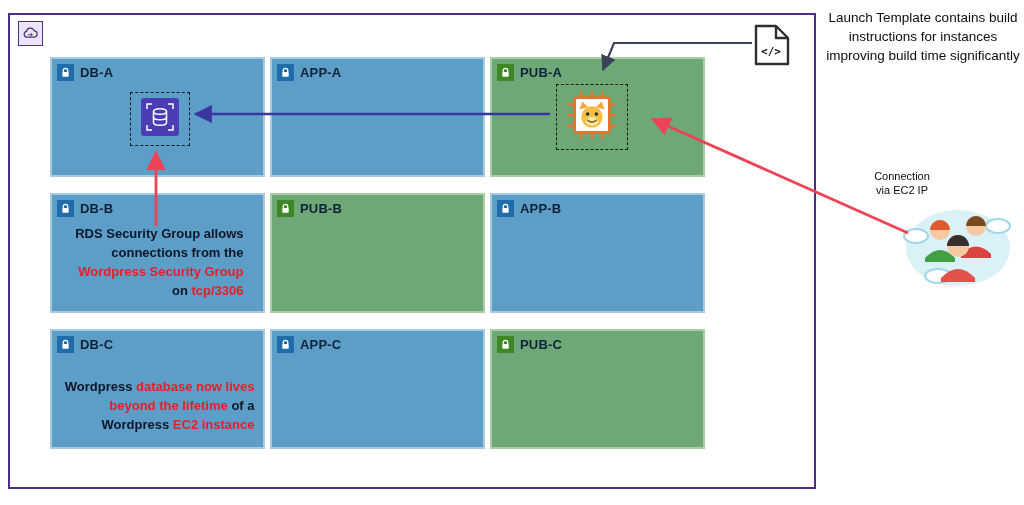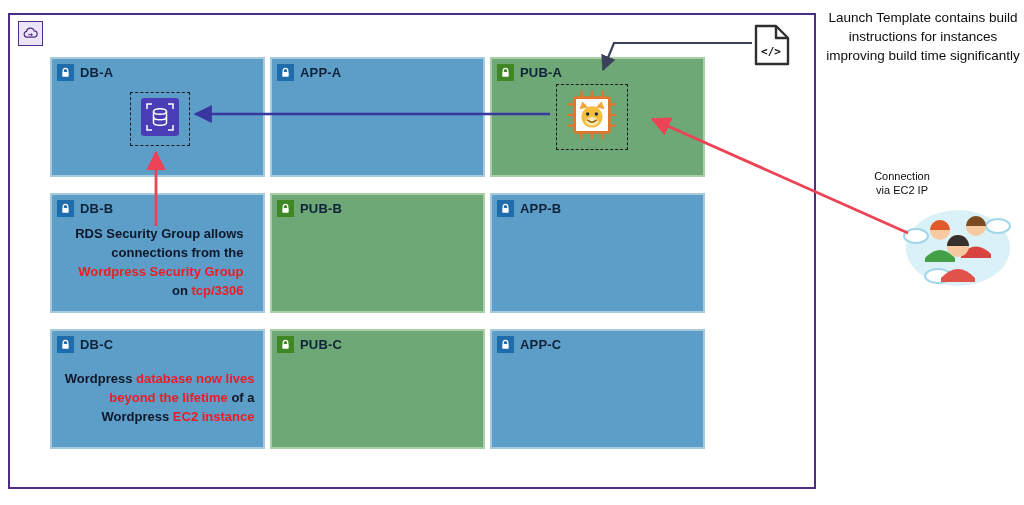--- a/index.html
+++ b/index.html
@@ -20,21 +20,21 @@
   .private .lock{background:#1e6cab}
   .public .lock{background:#3f8624}
   .subnet-label{font-weight:bold;font-size:13px;color:#0e2238;letter-spacing:.2px}
 
   
   .note{position:absolute;left:0;right:0;text-align:right;font-weight:bold;font-size:13px;line-height:19px;color:#0d1728}
   .note .hl{color:#ed1c24}
   .rds-note{top:29px}
   .rds-note .inner{width:172px;margin:0 auto}
   .db-note{top:38px}
-  .db-note .inner{width:194px;margin:0 auto}
+  .db-note .inner{width:194px;margin:8px auto}
 
   
   .dashed-box{position:absolute;border:1.6px dashed #1a1a1a;display:flex;align-items:center;justify-content:center}
   .rds-box{left:78px;top:33px;width:60px;height:54px}
   .cat-box{left:64px;top:25px;width:72px;height:66px}
 
   
   .code-doc{position:absolute;left:752px;top:22px;width:40px;height:46px;z-index:7}
   .launch-note{position:absolute;left:826px;top:8px;width:194px;text-align:center;font-weight:normal;font-size:13.5px;line-height:19px;color:#0d0d0d}
   .conn-note{position:absolute;left:854px;top:170px;width:96px;text-align:center;font-weight:normal;font-size:11px;line-height:13.5px;color:#0d0d0d}
@@ -182,41 +182,41 @@
                 <rect x="2.5" y="5.5" width="7" height="5" rx="0.8" fill="#fff"></rect>
               </svg>
           </span>
           <span class="subnet-label">DB-C</span>
         </div>
         <div class="note db-note">
           <div class="inner"><span>Wordpress </span><span class="hl">database now lives beyond the lifetime</span><span> of a Wordpress </span><span class="hl">EC2 instance</span></div>
         </div>
       </div>
 
+      <div class="subnet private">
+        <div class="subnet-header">
+          <span class="lock">
+            <svg width="11" height="11" viewBox="0 0 12 12">
+                <path d="M3.5 5.5 V4 a2.5 2.5 0 0 1 5 0 v1.5" fill="none" stroke="#fff" stroke-width="1.4"></path>
+                <rect x="2.5" y="5.5" width="7" height="5" rx="0.8" fill="#fff"></rect>
+              </svg>
+          </span>
+          <span class="subnet-label">APP-C</span>
+        </div>
+      </div>
+
       <div class="subnet public">
         <div class="subnet-header">
           <span class="lock">
             <svg width="11" height="11" viewBox="0 0 12 12">
                 <path d="M3.5 5.5 V4 a2.5 2.5 0 0 1 5 0 v1.5" fill="none" stroke="#fff" stroke-width="1.4"></path>
                 <rect x="2.5" y="5.5" width="7" height="5" rx="0.8" fill="#fff"></rect>
               </svg>
           </span>
           <span class="subnet-label">PUB-C</span>
-        </div>
-      </div>
-
-      <div class="subnet private">
-        <div class="subnet-header">
-          <span class="lock">
-            <svg width="11" height="11" viewBox="0 0 12 12">
-                <path d="M3.5 5.5 V4 a2.5 2.5 0 0 1 5 0 v1.5" fill="none" stroke="#fff" stroke-width="1.4"></path>
-                <rect x="2.5" y="5.5" width="7" height="5" rx="0.8" fill="#fff"></rect>
-              </svg>
-          </span>
-          <span class="subnet-label">APP-C</span>
         </div>
       </div>
 
     </div>
   </div>
 
   <div class="code-doc">
     <svg width="40" height="46" viewBox="0 0 40 46">
       <path d="M4 4 h20 l12 12 v26 h-32 z" fill="#fff" stroke="#2f2f2f" stroke-width="2.4" stroke-linejoin="round"></path>
       <path d="M24 4 v12 h12" fill="none" stroke="#2f2f2f" stroke-width="2.4" stroke-linejoin="round"></path>

